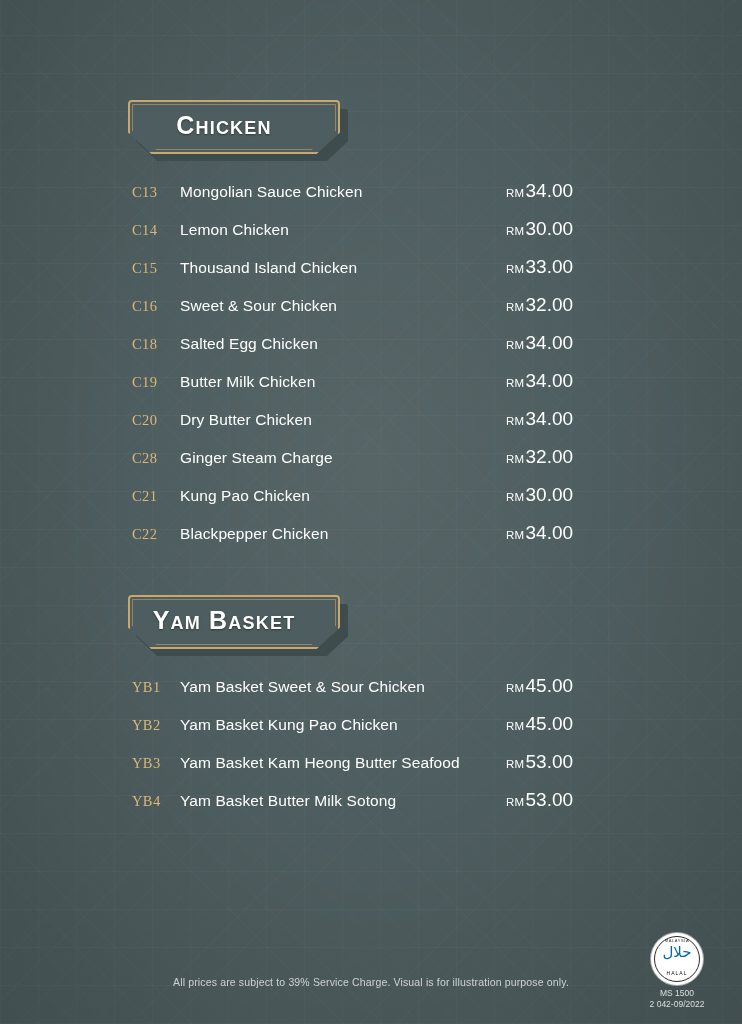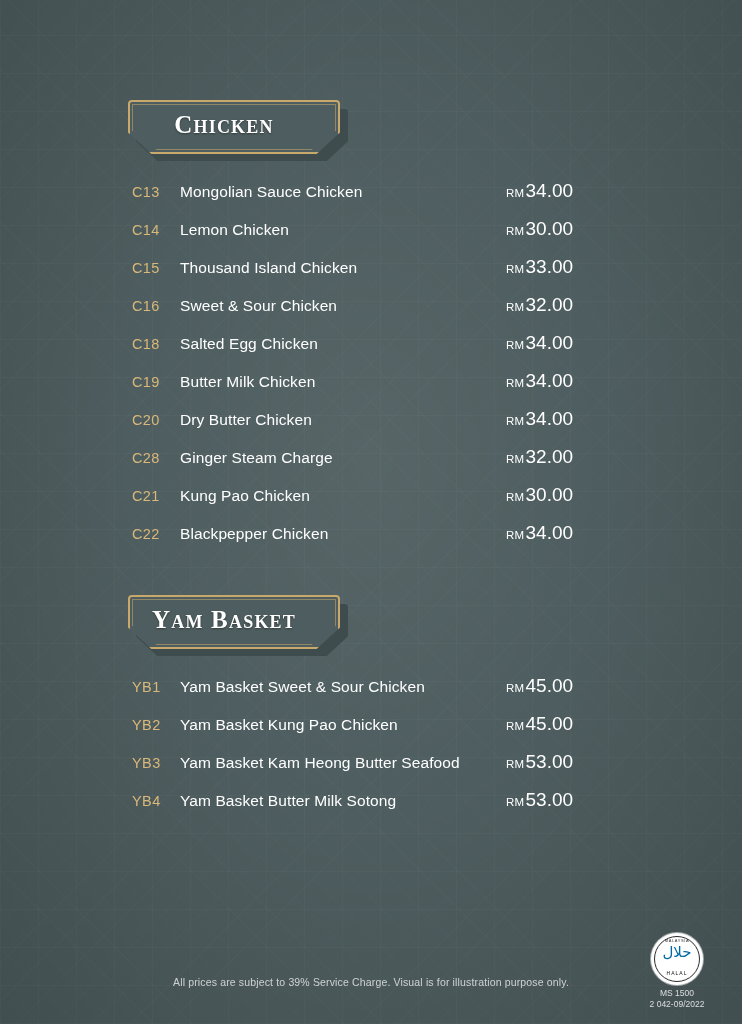--- a/index.html
+++ b/index.html
@@ -74,21 +74,21 @@
   }
   .banner-title {
     position: absolute;
     left: 0;
     top: 0;
     width: 192px;
     height: 50px;
     line-height: 50px;
     text-align: center;
     color: #ffffff;
-    font-family: Liberation Serif, serif;
+    font-family: Liberation Sans, sans-serif;
     font-size: 25px;
     font-weight: bold;
     letter-spacing: 1.2px;
     font-variant: small-caps;
     text-shadow: 0 1px 2px rgba(0,0,0,0.4);
   }
 
   
   .menu-list {
     margin-top: 26px;
@@ -100,20 +100,21 @@
     height: 38px;
     padding-left: 132px;
     padding-right: 160px;
   }
   .code {
     width: 48px;
     flex: 0 0 48px;
     color: #d9b87a;
     font-size: 14.5px;
     letter-spacing: 0.4px;
+    font-family: Liberation Serif, serif;
   }
   .item-name {
     flex: 1 1 auto;
     color: #ffffff;
     font-size: 15.5px;
     letter-spacing: 0.1px;
     white-space: nowrap;
   }
   .price {
     flex: 0 0 auto;

